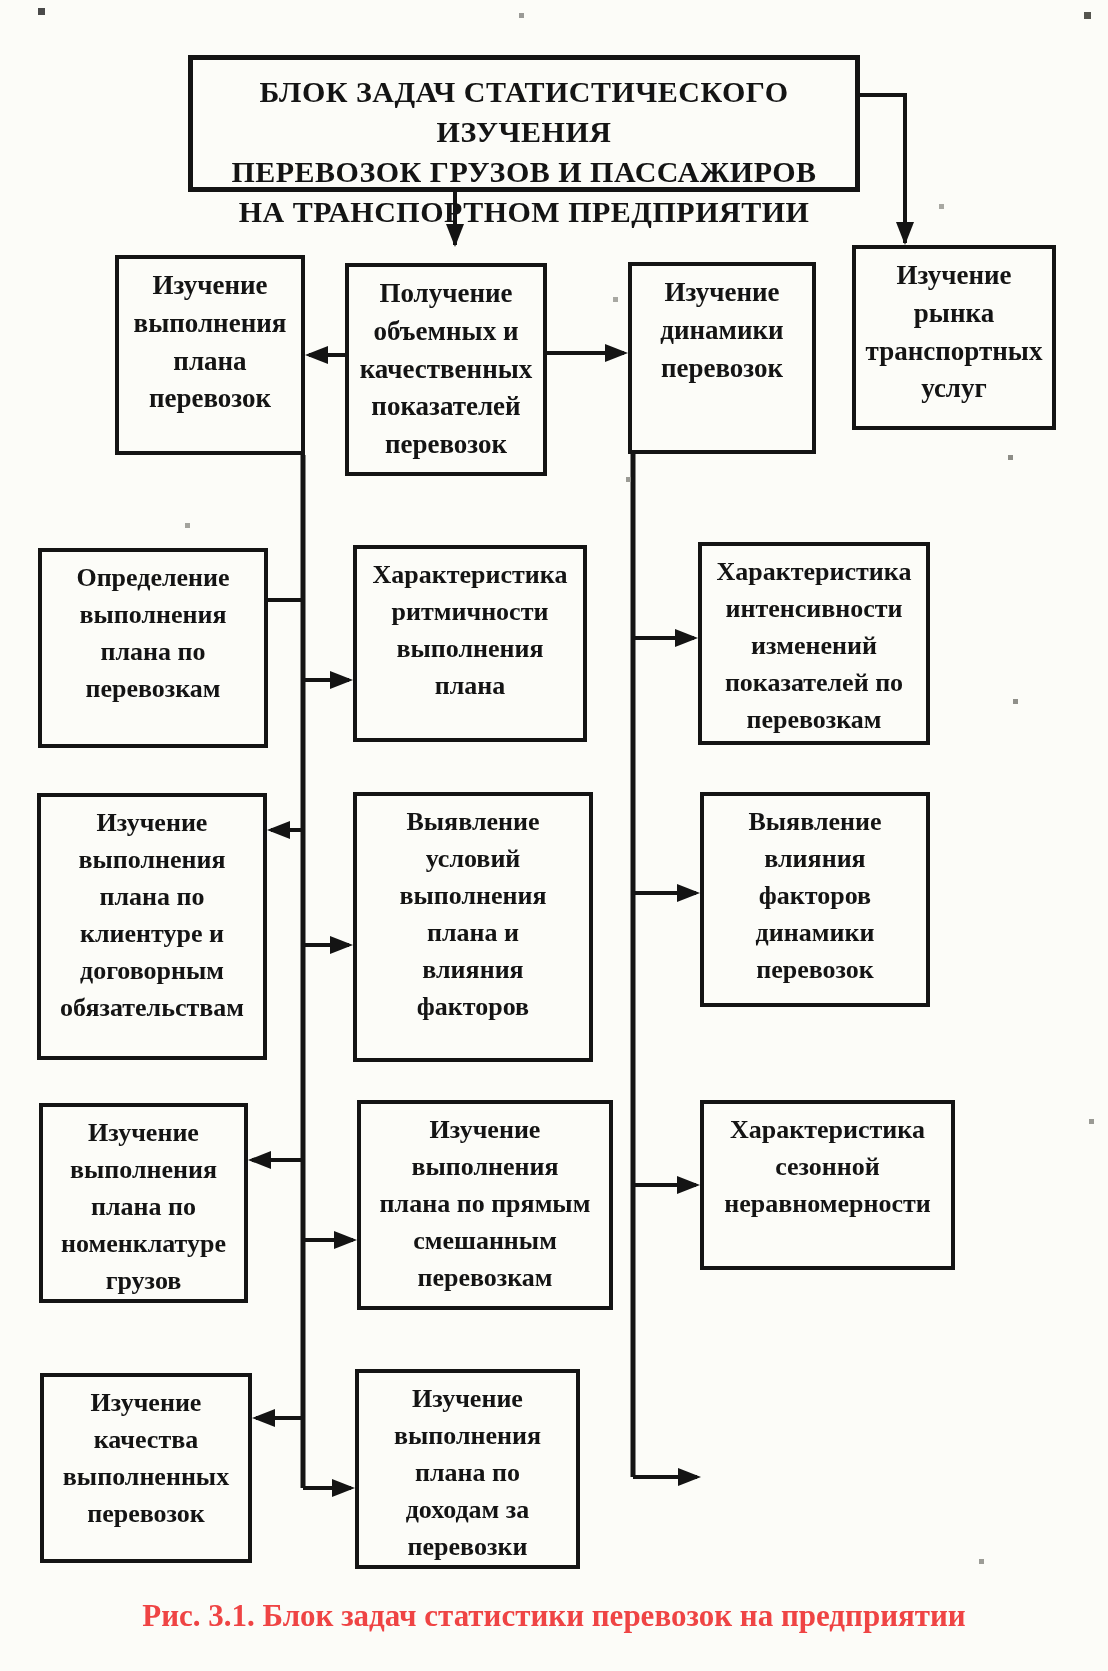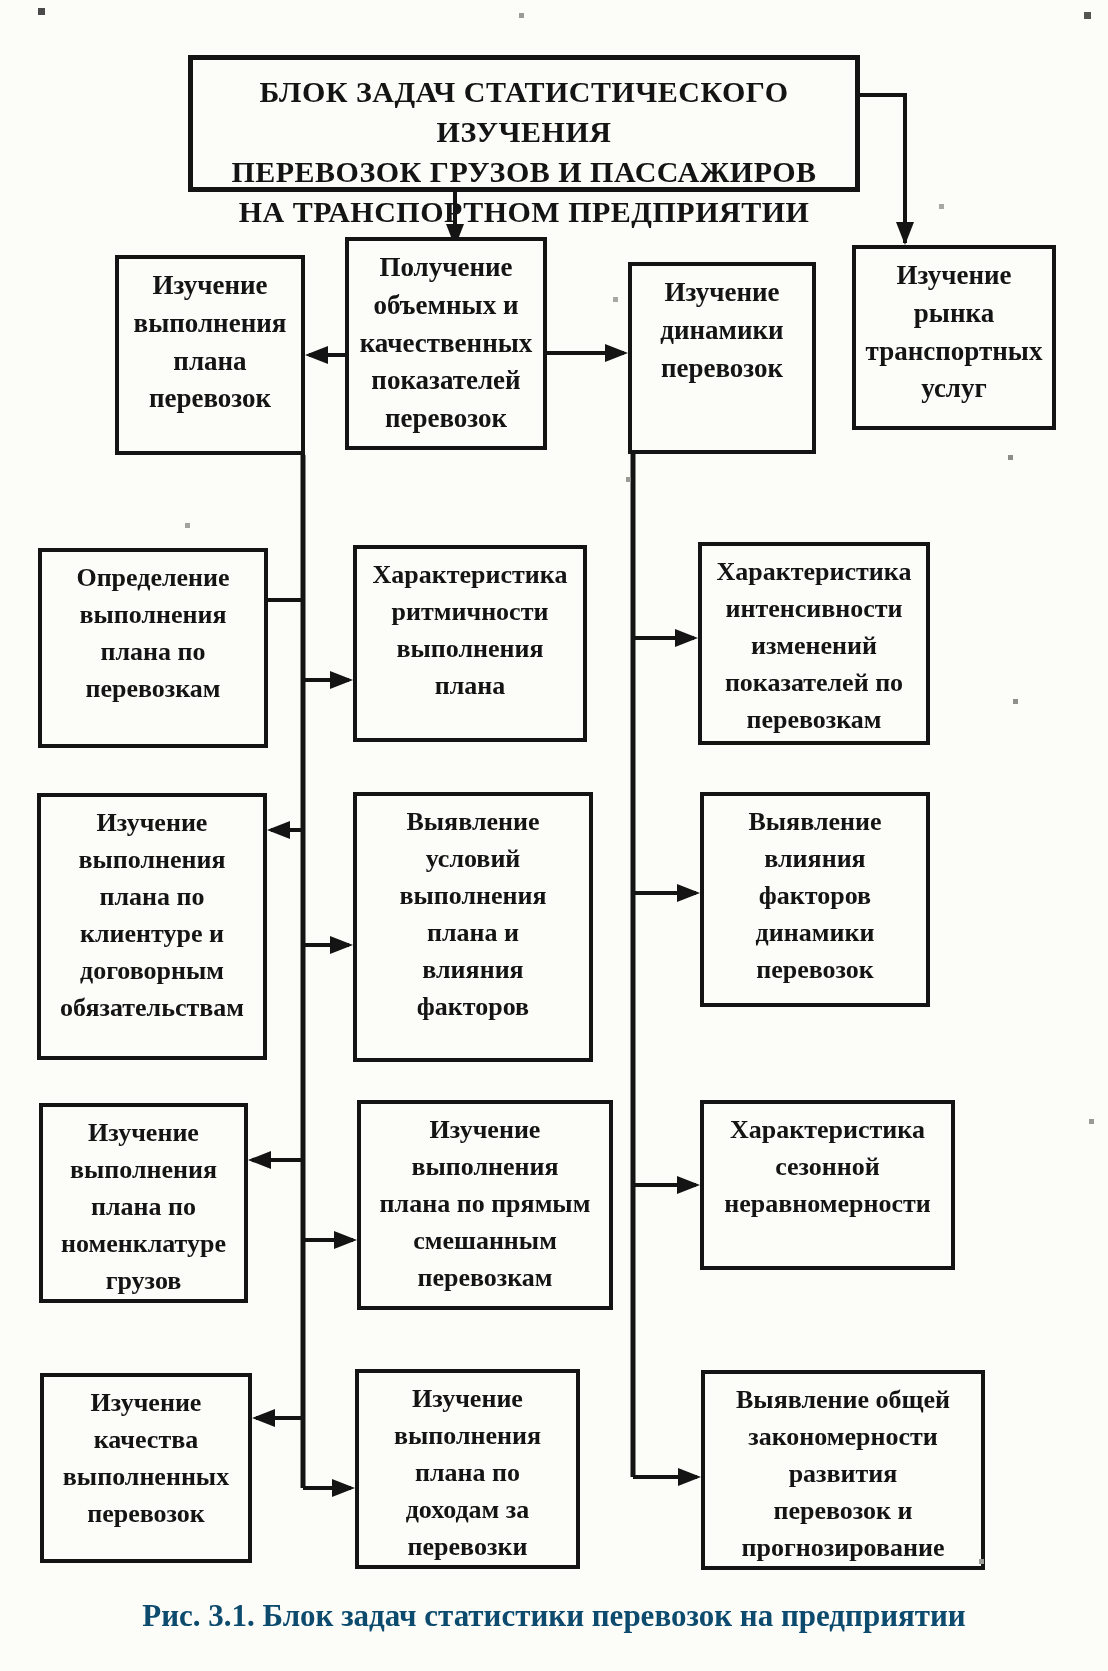--- a/index.html
+++ b/index.html
@@ -32,21 +32,21 @@
     padding-top:12px;
   }
   .node.row2{font-size:27px;line-height:1.4;}
   svg.wires{position:absolute;left:0;top:0;width:1108px;height:1671px;pointer-events:none;}
   svg.wires line, svg.wires polyline{stroke:#141414;fill:none;}
   svg.wires polygon{fill:#141414;stroke:none;}
   .caption{
     position:absolute;left:0;top:1598px;width:100%;
     text-align:center;
     font-size:31px;
-    color:#0c4a6e;
+    color:#ef4444;
   }
   .caption .cap-label{font-weight:bold;}
   .caption .cap-text{font-weight:bold;}
   .specks{
     position:absolute;left:0;top:0;width:3px;height:3px;background:transparent;
     box-shadow:
       40px 10px 0 2px #4a4a4a,
       520px 14px 0 1px #9a9a96,
       1086px 14px 0 2px #55554f,
       940px 205px 0 1px #a8a8a2,
@@ -120,21 +120,21 @@
   </svg>
 
   <div class="node big" style="left:188px;top:55px;width:672px;height:137px">БЛОК ЗАДАЧ СТАТИСТИЧЕСКОГО ИЗУЧЕНИЯ
 ПЕРЕВОЗОК ГРУЗОВ И ПАССАЖИРОВ
 НА ТРАНСПОРТНОМ ПРЕДПРИЯТИИ</div>
 
   <div class="node row2" style="left:115px;top:255px;width:190px;height:200px">Изучение
 выполнения
 плана
 перевозок</div>
-  <div class="node row2" style="left:345px;top:237px;width:202px;height:213px">Получение
+  <div class="node row2" style="left:345px;top:263px;width:202px;height:213px">Получение
 объемных и
 качественных
 показателей
 перевозок</div>
   <div class="node row2" style="left:628px;top:262px;width:188px;height:192px">Изучение
 динамики
 перевозок</div>
   <div class="node row2" style="left:852px;top:245px;width:204px;height:185px">Изучение
 рынка
 транспортных
@@ -187,25 +187,20 @@
 показателей по
 перевозкам</div>
   <div class="node" style="left:700px;top:792px;width:230px;height:215px">Выявление
 влияния
 факторов
 динамики
 перевозок</div>
   <div class="node" style="left:700px;top:1100px;width:255px;height:170px">Характеристика
 сезонной
 неравномерности</div>
-  <div class="node" style="left:701px;top:1370px;width:284px;height:200px">Выявление общей
-закономерности
-развития
-перевозок и
-прогнозирование</div>
 
   <div class="caption">
     <span class="cap-label">Рис. 3.1.</span>
     <span class="cap-text">Блок задач статистики перевозок на предприятии</span>
   </div>
 
   <div class="specks"></div>
 </div>
 
 </body></html>

